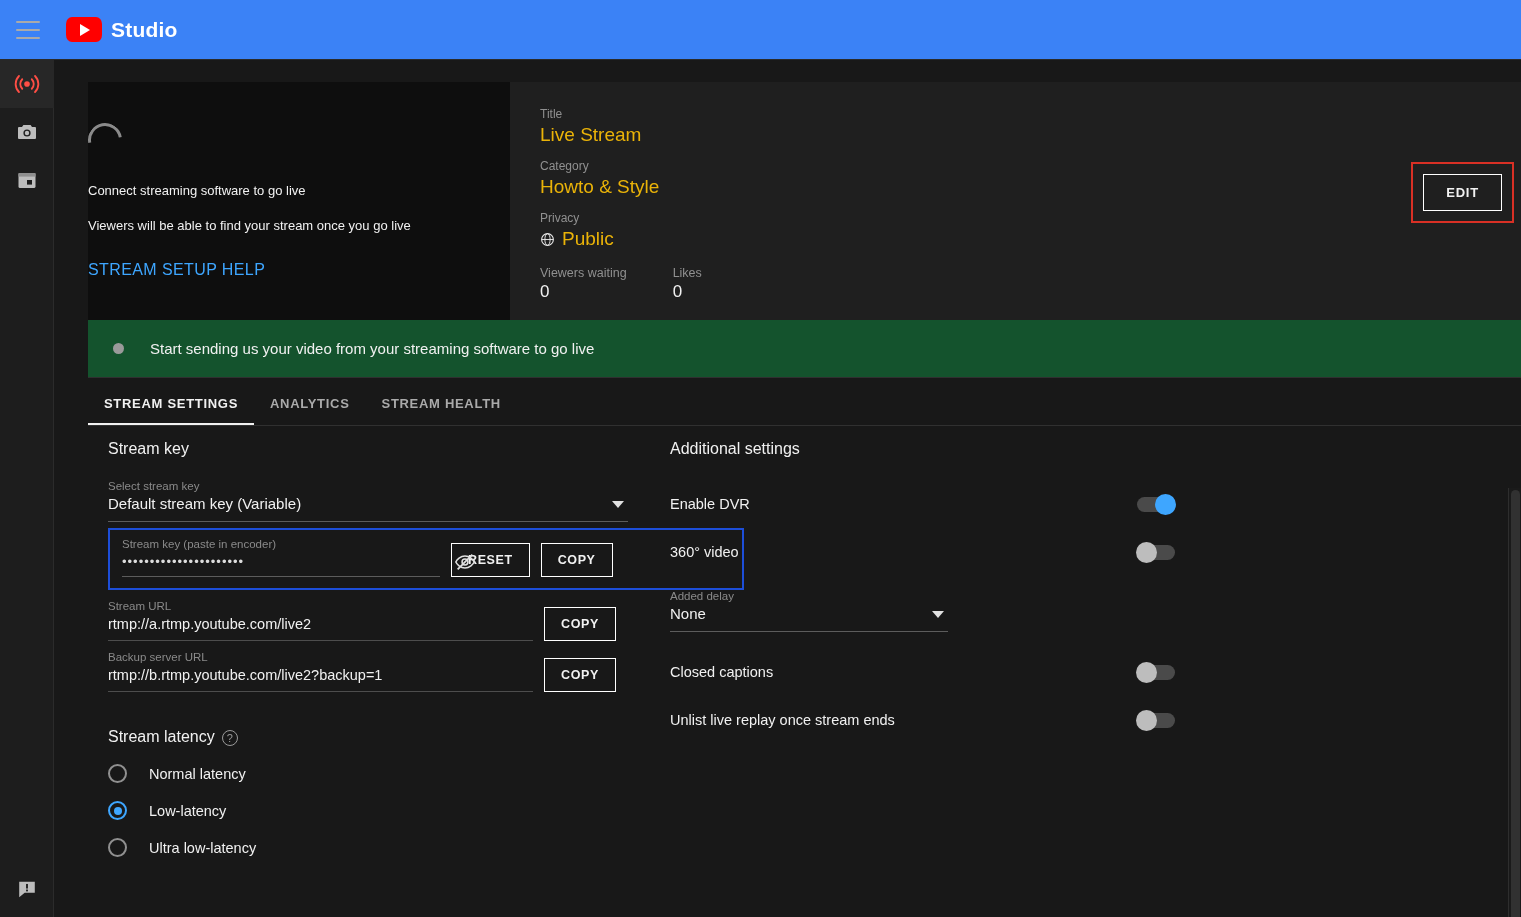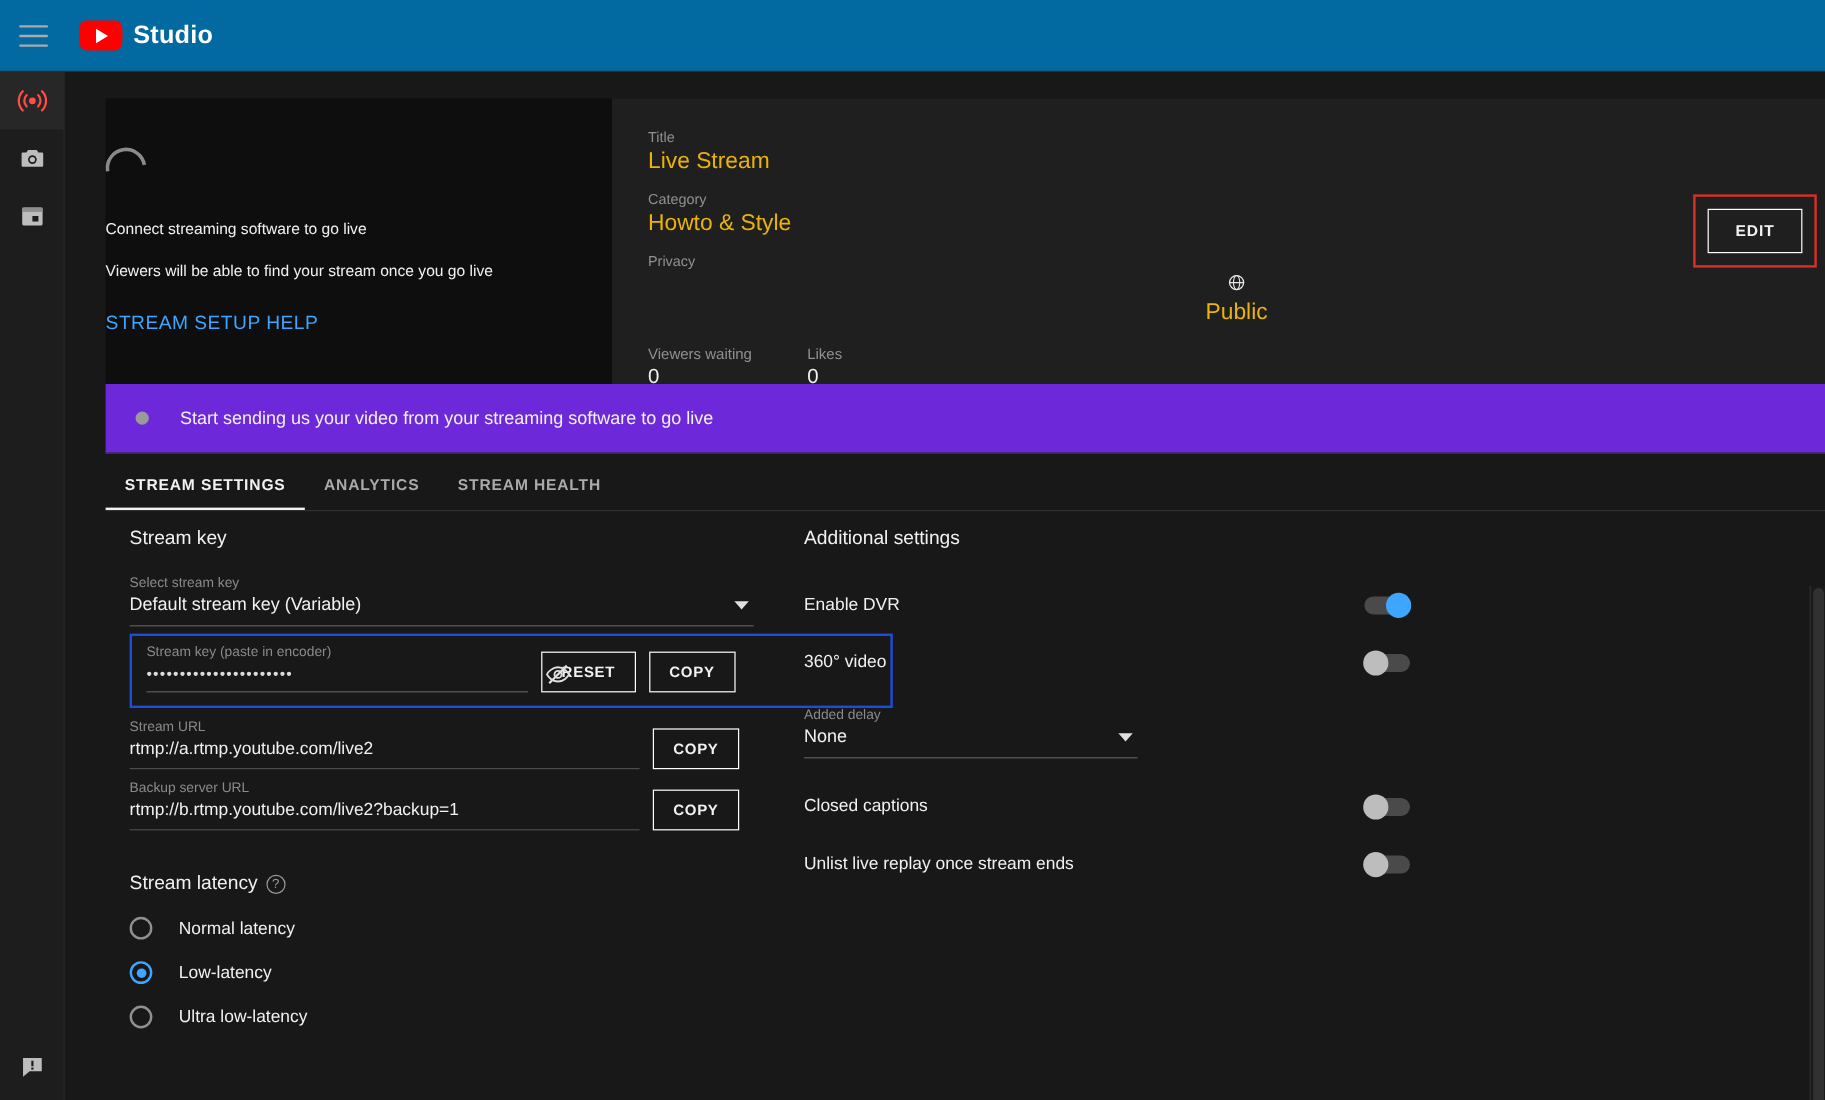--- a/index.html
+++ b/index.html
@@ -8,21 +8,21 @@
     background: #181818;
     font-family: "Liberation Sans", sans-serif;
     overflow: hidden;
     color: #fff;
   }
 
   
   .topbar {
     position: absolute; top: 0; left: 0;
     width: 1521px; height: 60px;
-    background: #0369a1;
+    background: #3b82f6;
     border-bottom: 1px solid #2a2a2a;
     display: flex; align-items: center;
   }
   .hamburger {
     width: 24px; height: 18px;
     margin-left: 16px; margin-right: 26px;
     display: flex; flex-direction: column; justify-content: space-between;
     cursor: pointer;
   }
   .hamburger span { display: block; height: 2px; width: 100%; background: #aaa; border-radius: 1px; }
@@ -93,21 +93,21 @@
 
   .infopanel {
     width: 1011px; height: 238px;
     background: #1f1f1f;
     position: relative;
     padding: 25px 0 0 30px;
   }
   .field-label { font-size: 12px; color: #909090; margin-bottom: 3px; }
   .field-value { font-size: 19px; color: #eab308; font-weight: 400; }
   .info-block { margin-bottom: 13px; }
-  .privacy-row { display: flex; align-items: center; gap: 7px; flex-direction: column; }
+  .privacy-row { display: flex; align-items: center; gap: 7px; }
   .counters { display: flex; gap: 46px; margin-top: 16px; }
   .counter-label { font-size: 12.5px; color: #909090; margin-bottom: 2px; }
   .counter-value { font-size: 17px; color: #f1f1f1; }
 
   .edit-wrap {
     position: absolute; top: 80px; right: 7px;
     border: 2px solid #d93025;
     padding: 10px;
   }
   .edit-btn {
@@ -117,21 +117,21 @@
     font-size: 13px; font-weight: 700; letter-spacing: .8px;
     padding: 10px 22px;
     cursor: pointer;
     font-family: "Liberation Sans", sans-serif;
   }
 
   
   .statusbar {
     position: absolute; top: 260px; left: 34px;
     width: 1433px; height: 58px;
-    background: #6d28d9;
+    background: #14532d;
     display: flex; align-items: center;
     border-bottom: 1px solid #303030;
   }
   .status-dot {
     width: 11px; height: 11px; border-radius: 50%;
     background: #9a9a9a; margin-left: 25px; margin-right: 26px;
   }
   .status-text { font-size: 15px; color: #f1f1f1; }
 
   

